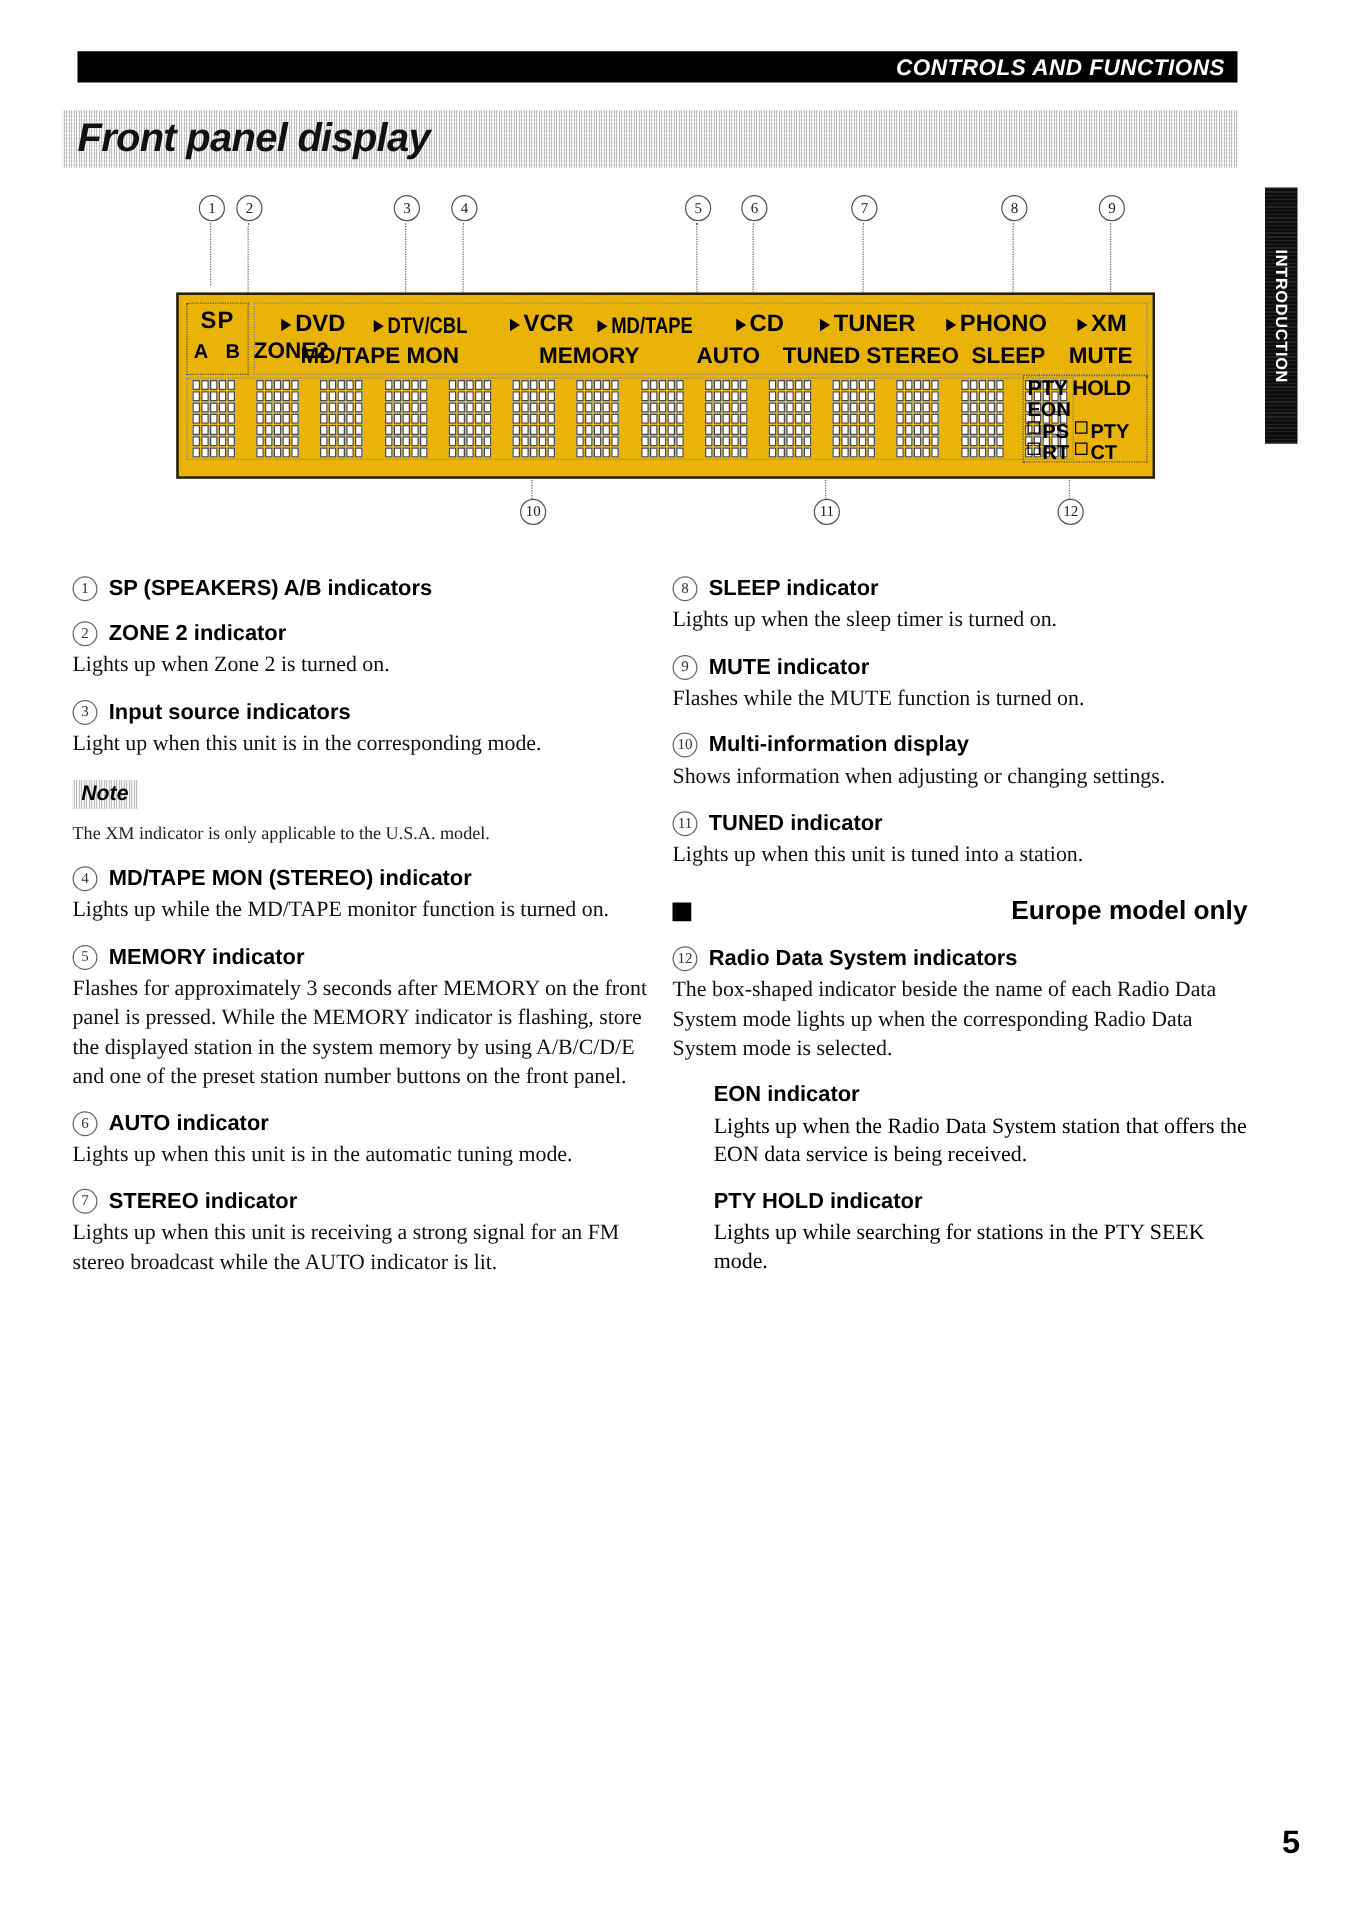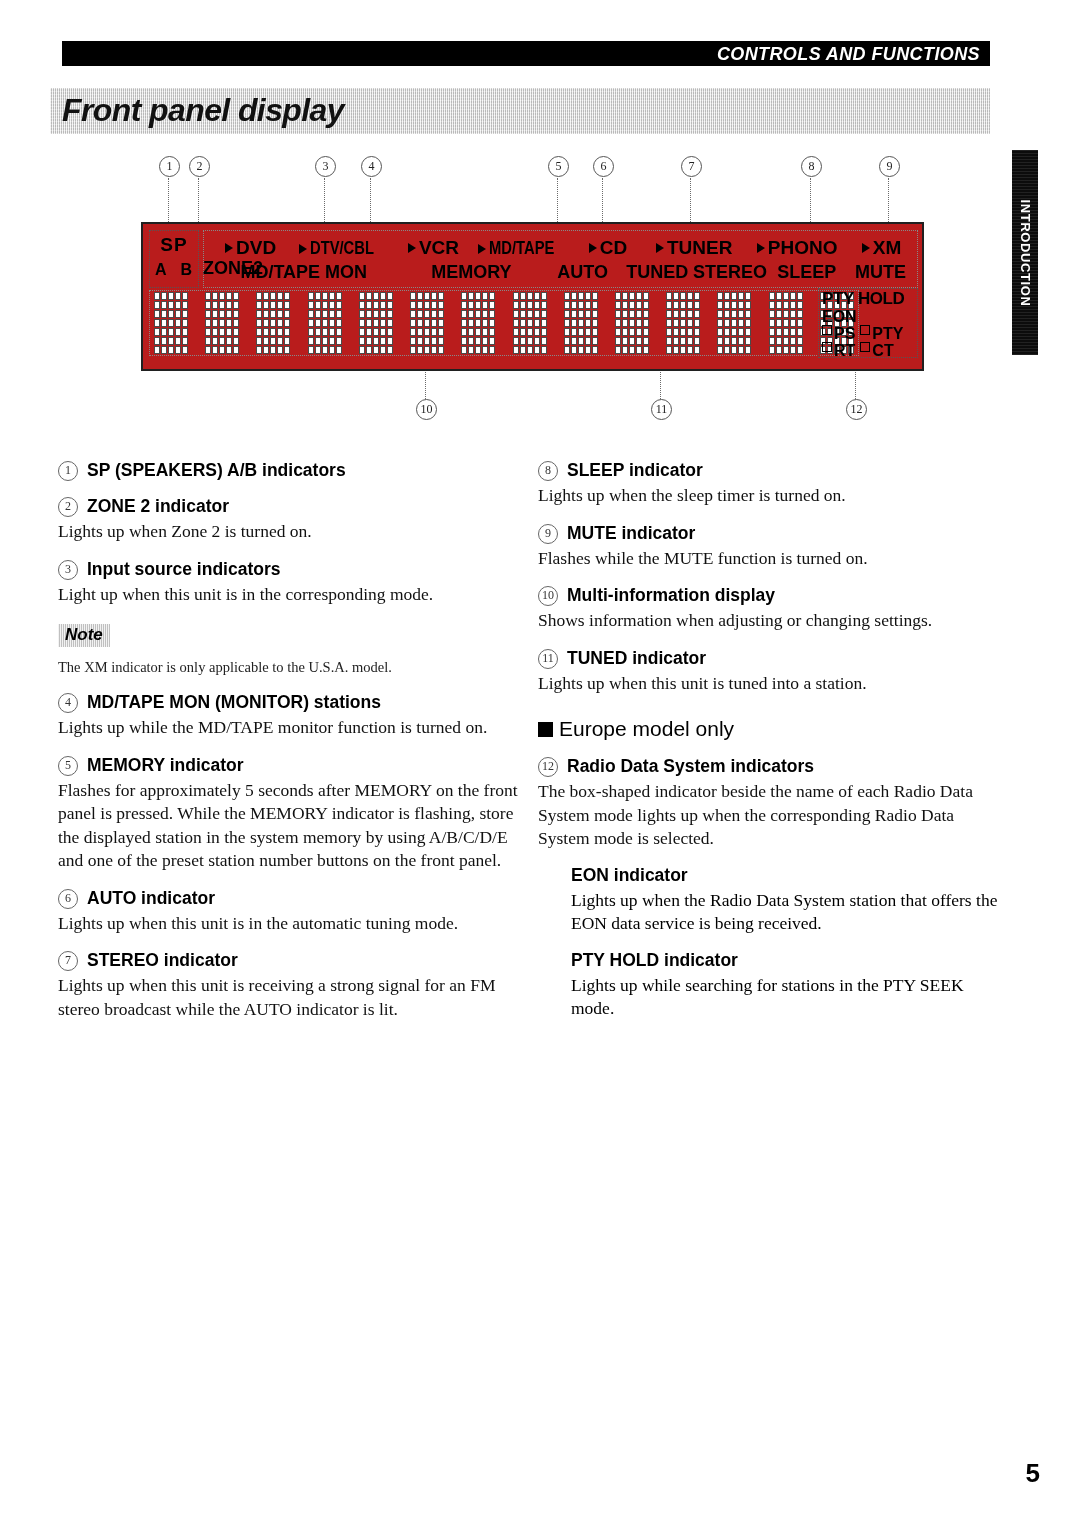--- a/index.html
+++ b/index.html
@@ -54,22 +54,22 @@
     display:block;width:19px;height:19px;line-height:18px;text-align:center;
     border:1px solid #555;border-radius:50%;font-size:12px;background:#fff;
     color:#222;
   }
   .lead{position:absolute;width:1px;background:#7a7a7a;}
   .lead.dotted{
     background:none;
     border-left:1px dotted #6a6a6a;
   }
   .panel{
-    position:absolute;left:141px;top:72px;width:779px;height:145px;
-    border:2px solid #202020;background:#b91c1c;
+    position:absolute;left:141px;top:84px;width:779px;height:145px;
+    border:2px solid #202020;background:#eab308;
   }
   .panel-inner{position:absolute;left:0;top:0;right:0;bottom:0;}
   .sp-box{
     position:absolute;left:6px;top:6px;width:48px;height:56px;
     border:1px dotted #555;
     font-family:"Liberation Sans",sans-serif;font-weight:bold;
     text-align:center;color:#000;
   }
   .sp-box .r1{font-size:19px;line-height:28px;letter-spacing:1px;}
   .sp-box .r2{font-size:16px;line-height:22px;letter-spacing:5px;padding-left:4px;}
@@ -144,22 +144,22 @@
     display:inline-block;margin:16px 0 10px 0;padding:1px 7px 2px 7px;
     background:#d6d6d6;
     background-image:repeating-linear-gradient(90deg,rgba(255,255,255,.7) 0 1px,rgba(140,140,140,.3) 1px 2px);
     font-family:"Liberation Sans",sans-serif;font-style:italic;font-weight:bold;
     font-size:17px;color:#000;
   }
   .note-text{
     margin:0;font-family:"Liberation Serif",serif;font-size:14.5px;line-height:20px;color:#222;
   }
   .eu-head{
-    margin:22px 0 8px 0;display:flex;align-items:center;gap:6px;
-    font-family:"Liberation Sans",sans-serif;font-weight:normal;font-size:21px;
+    margin:22px 0 8px 0;display:flex;align-items:center;gap:16px;
+    font-family:"Liberation Sans",sans-serif;font-weight:bold;font-size:21px;justify-content:space-between;
   }
   .eu-head .sq{width:15px;height:15px;background:#000;flex:0 0 auto;}
   .sub-item{margin-left:33px;margin-top:14px;}
   .sub-item h4{
     margin:0 0 3px 0;font-family:"Liberation Sans",sans-serif;font-weight:bold;font-size:17.5px;
   }
   .sub-item p{margin:0;font-family:"Liberation Serif",serif;font-size:17.5px;line-height:23.5px;}
   
   .pageno{
     position:absolute;right:40px;bottom:42px;
@@ -860,30 +860,30 @@
         </h3>
         <p>Light up when this unit is in the corresponding mode.</p>
       </div>
     </div>
   <span class="note-badge">Note</span>
   <p class="note-text">The XM indicator is only applicable to the U.S.A. model.</p>
   <div id="left-items-2">
       <div class="item">
         <h3>
           <span class="cnum">4</span>
-          <span>MD/TAPE MON (MONITOR) stations</span>
+          <span>MD/TAPE MON (STEREO) indicator</span>
         </h3>
         <p>Lights up while the MD/TAPE monitor function is turned on.</p>
       </div>
       <div class="item">
         <h3>
           <span class="cnum">5</span>
           <span>MEMORY indicator</span>
         </h3>
-        <p>Flashes for approximately 5 seconds after MEMORY on the front panel is pressed. While the MEMORY indicator is flashing, store the displayed station in the system memory by using A/B/C/D/E and one of the preset station number buttons on the front panel.</p>
+        <p>Flashes for approximately 3 seconds after MEMORY on the front panel is pressed. While the MEMORY indicator is flashing, store the displayed station in the system memory by using A/B/C/D/E and one of the preset station number buttons on the front panel.</p>
       </div>
       <div class="item">
         <h3>
           <span class="cnum">6</span>
           <span>AUTO indicator</span>
         </h3>
         <p>Lights up when this unit is in the automatic tuning mode.</p>
       </div>
       <div class="item">
         <h3>

